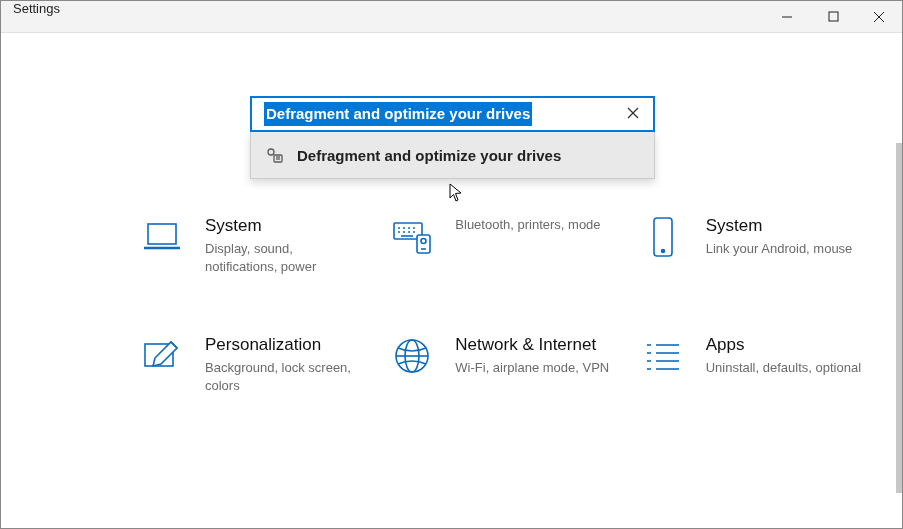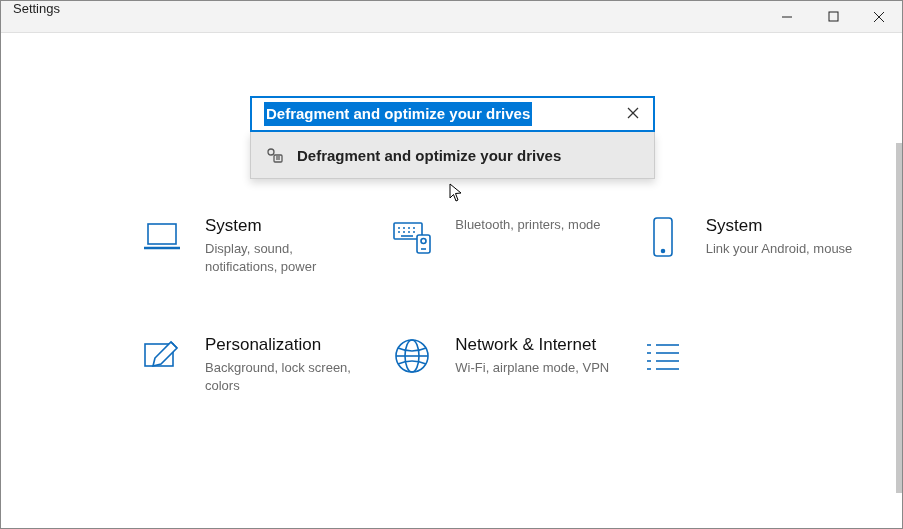--- a/index.html
+++ b/index.html
@@ -202,20 +202,24 @@
             <line x1="4" y1="6" x2="8" y2="6"></line>
               <line x1="13" y1="6" x2="36" y2="6"></line>
             <line x1="4" y1="14" x2="8" y2="14"></line>
               <line x1="13" y1="14" x2="36" y2="14"></line>
             <line x1="4" y1="22" x2="8" y2="22"></line>
               <line x1="13" y1="22" x2="36" y2="22"></line>
             <line x1="4" y1="30" x2="8" y2="30"></line>
               <line x1="13" y1="30" x2="36" y2="30"></line>
           </svg>
         </div>
+        <div class="tiletext">
+          <div class="tilename">Apps</div>
+          <div class="tiledesc">Uninstall, defaults, optional</div>
+        </div>
       </div>
 
     </div>
 
     <div class="scrollbar"></div>
 
     <div class="cursor">
       <svg width="14" height="20" viewBox="0 0 14 20">
         <path d="M1 1 L1 15 L4.5 11.5 L7 18 L9 17 L6.5 10.5 L12 10 Z" fill="#fff" stroke="#000" stroke-width="1"></path>
       </svg>

